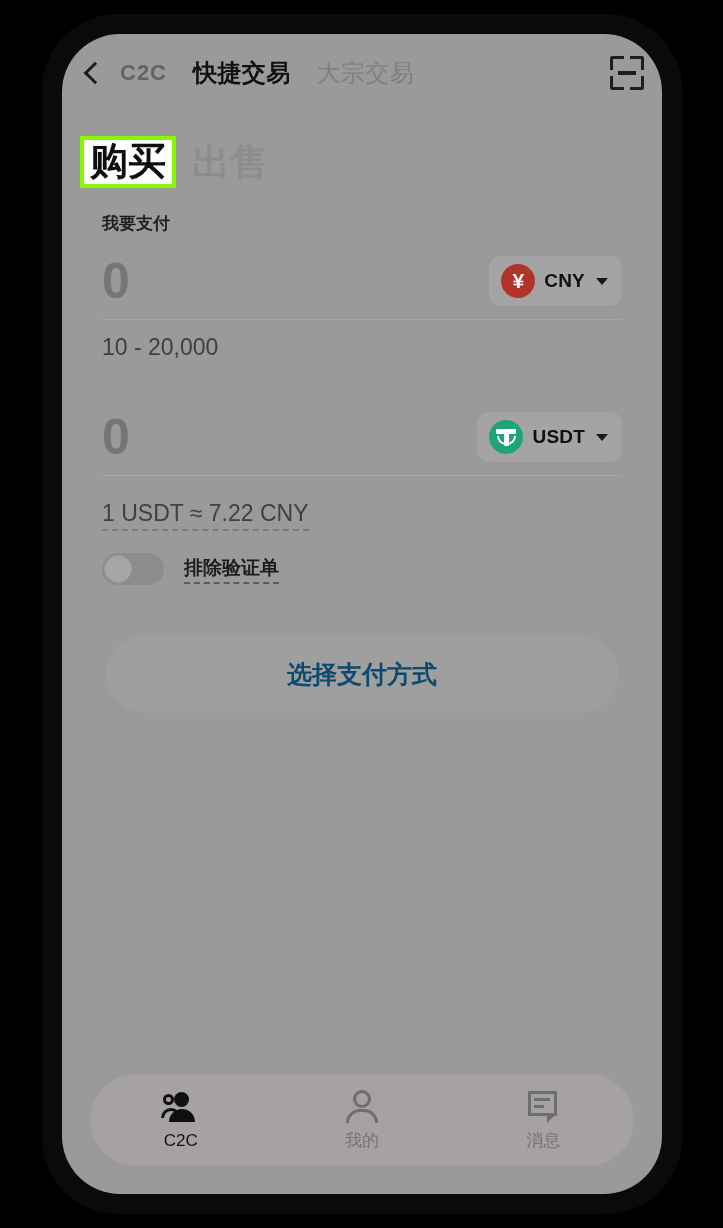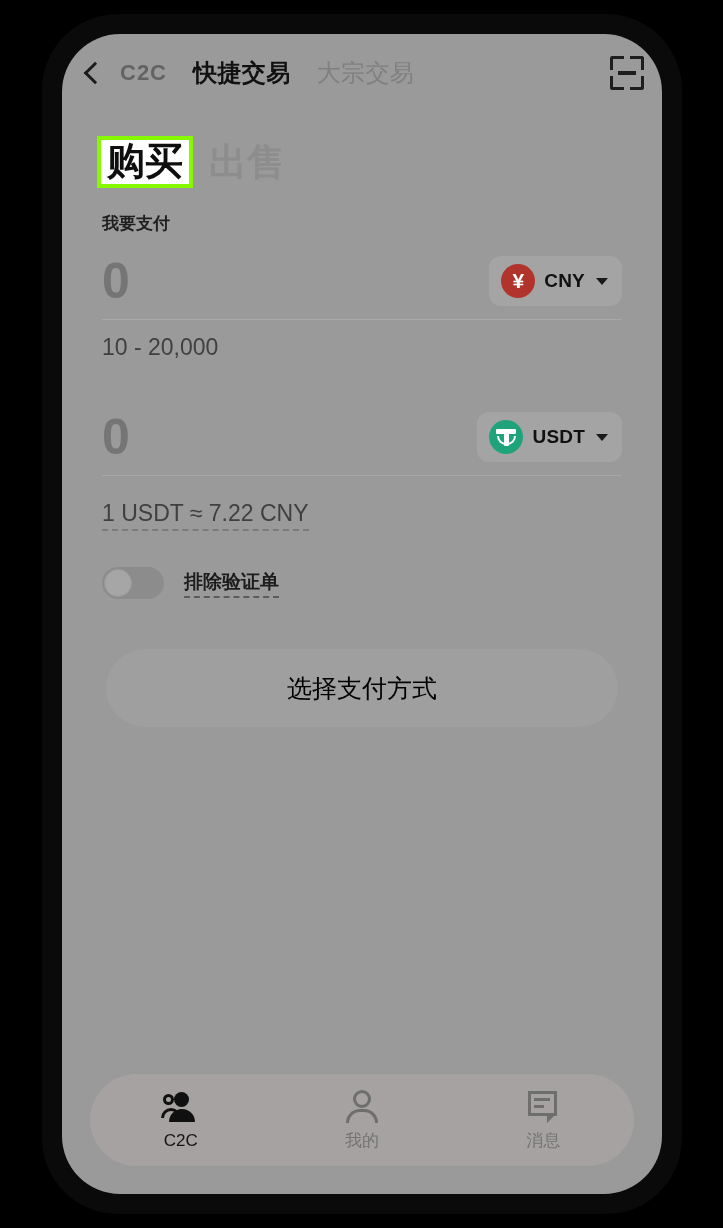--- a/index.html
+++ b/index.html
@@ -92,21 +92,21 @@
   #scan-icon u {
     position: absolute;
     left: 8px; top: 15px;
     width: 18px; height: 3.5px;
     background: #1e1e1e;
   }
 
   
   #trade-tabs {
     position: absolute;
-    left: 17px; top: 93px;
+    left: 0; top: 93px;
     width: 600px;
     height: 70px;
     display: flex;
     align-items: center;
     padding-left: 18px;
     box-sizing: border-box;
   }
   #tab-buy {
     font-size: 38px;
     font-weight: bold;
@@ -227,21 +227,21 @@
     display: inline-block;
     border-bottom: 2px dashed #7b7b7b;
     padding-bottom: 2px;
   }
   .field-gap { height: 38px; }
 
   
   #toggle-row {
     display: flex;
     align-items: center;
-    margin-top: 36px;
+    margin-top: 22px;
   }
   #exclude-toggle {
     width: 62px; height: 32px;
     border-radius: 16px;
     background: #8c8c8c;
     position: relative;
     flex: 0 0 auto;
     cursor: pointer;
   }
   #exclude-toggle span {
@@ -261,23 +261,23 @@
     border-bottom: 2px dashed #5c5c5c;
     padding-bottom: 1px;
   }
 
   
   #select-payment-button {
     margin: 50px 4px 0 4px;
     height: 78px;
     border-radius: 39px;
     background: #9f9f9f;
-    color: #000000;
+    color: #0c4a6e;
     font-size: 25px;
-    font-weight: normal;
+    font-weight: bold;
     display: flex;
     align-items: center;
     justify-content: center;
     border: 0;
     width: calc(100% - 8px);
     font-family: "Liberation Sans", sans-serif;
     cursor: default;
     text-align: right;
   }
 

